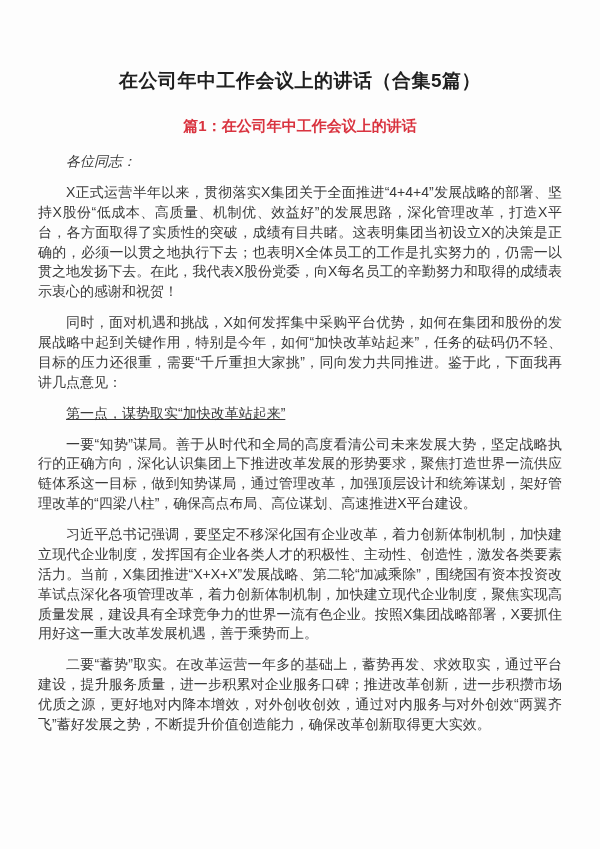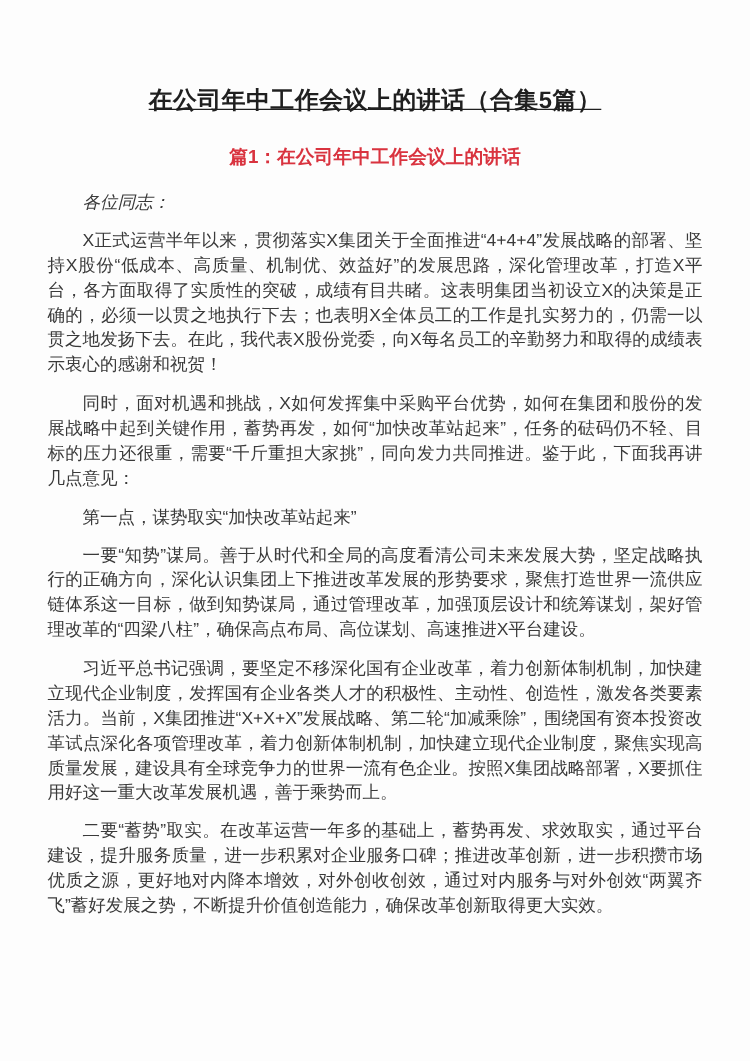--- a/index.html
+++ b/index.html
@@ -44,31 +44,31 @@
     color: #3a3a3a;
     text-indent: 2em;
     text-align: justify;
     word-break: break-all;
   }
 </style>
 </head>
 <body>
 
 <div class="page" style="background: rgb(253, 253, 253);">
-  <h1 class="doc-title" style="color: rgb(31, 31, 31); text-decoration: underline;">在公司年中工作会议上的讲话（合集5篇）</h1>
+  <h1 class="doc-title" style="color: rgb(31, 31, 31);">在公司年中工作会议上的讲话（合集5篇）</h1>
 
   <h2 class="section-heading" style="color: rgb(217, 51, 63);">篇1：在公司年中工作会议上的讲话</h2>
 
   <p class="para" style="color: rgb(58, 58, 58); font-style: italic;">各位同志：</p>
 
 
   <p class="para" style="color: rgb(58, 58, 58);">X正式运营半年以来，贯彻落实X集团关于全面推进“4+4+4”发展战略的部署、坚持X股份“低成本、高质量、机制优、效益好”的发展思路，深化管理改革，打造X平台，各方面取得了实质性的突破，成绩有目共睹。这表明集团当初设立X的决策是正确的，必须一以贯之地执行下去；也表明X全体员工的工作是扎实努力的，仍需一以贯之地发扬下去。在此，我代表X股份党委，向X每名员工的辛勤努力和取得的成绩表示衷心的感谢和祝贺！</p>
 
-  <p class="para" style="color: rgb(58, 58, 58);">同时，面对机遇和挑战，X如何发挥集中采购平台优势，如何在集团和股份的发展战略中起到关键作用，蓄势再发，如何“加快改革站起来”，任务的砝码仍不轻、目标的压力还很重，需要“千斤重担大家挑”，同向发力共同推进。鉴于此，下面我再讲几点意见：</p>
+  <p class="para" style="color: rgb(58, 58, 58);">同时，面对机遇和挑战，X如何发挥集中采购平台优势，如何在集团和股份的发展战略中起到关键作用，特别是今年，如何“加快改革站起来”，任务的砝码仍不轻、目标的压力还很重，需要“千斤重担大家挑”，同向发力共同推进。鉴于此，下面我再讲几点意见：</p>
 
-  <p class="para" style="color: rgb(58, 58, 58);">第一点，谋势取实“加快改革站起来”</p>
+  <p class="para" style="color: rgb(58, 58, 58); text-decoration: underline;">第一点，谋势取实“加快改革站起来”</p>
 
   <p class="para" style="color: rgb(58, 58, 58);">一要“知势”谋局。善于从时代和全局的高度看清公司未来发展大势，坚定战略执行的正确方向，深化认识集团上下推进改革发展的形势要求，聚焦打造世界一流供应链体系这一目标，做到知势谋局，通过管理改革，加强顶层设计和统筹谋划，架好管理改革的“四梁八柱”，确保高点布局、高位谋划、高速推进X平台建设。</p>
 
   <p class="para" style="color: rgb(58, 58, 58);">习近平总书记强调，要坚定不移深化国有企业改革，着力创新体制机制，加快建立现代企业制度，发挥国有企业各类人才的积极性、主动性、创造性，激发各类要素活力。当前，X集团推进“X+X+X”发展战略、第二轮“加减乘除”，围绕国有资本投资改革试点深化各项管理改革，着力创新体制机制，加快建立现代企业制度，聚焦实现高质量发展，建设具有全球竞争力的世界一流有色企业。按照X集团战略部署，X要抓住用好这一重大改革发展机遇，善于乘势而上。</p>
 
   <p class="para" style="color: rgb(58, 58, 58);">二要“蓄势”取实。在改革运营一年多的基础上，蓄势再发、求效取实，通过平台建设，提升服务质量，进一步积累对企业服务口碑；推进改革创新，进一步积攒市场优质之源，更好地对内降本增效，对外创收创效，通过对内服务与对外创效“两翼齐飞”蓄好发展之势，不断提升价值创造能力，确保改革创新取得更大实效。</p>
 </div>
 
 </body></html>

